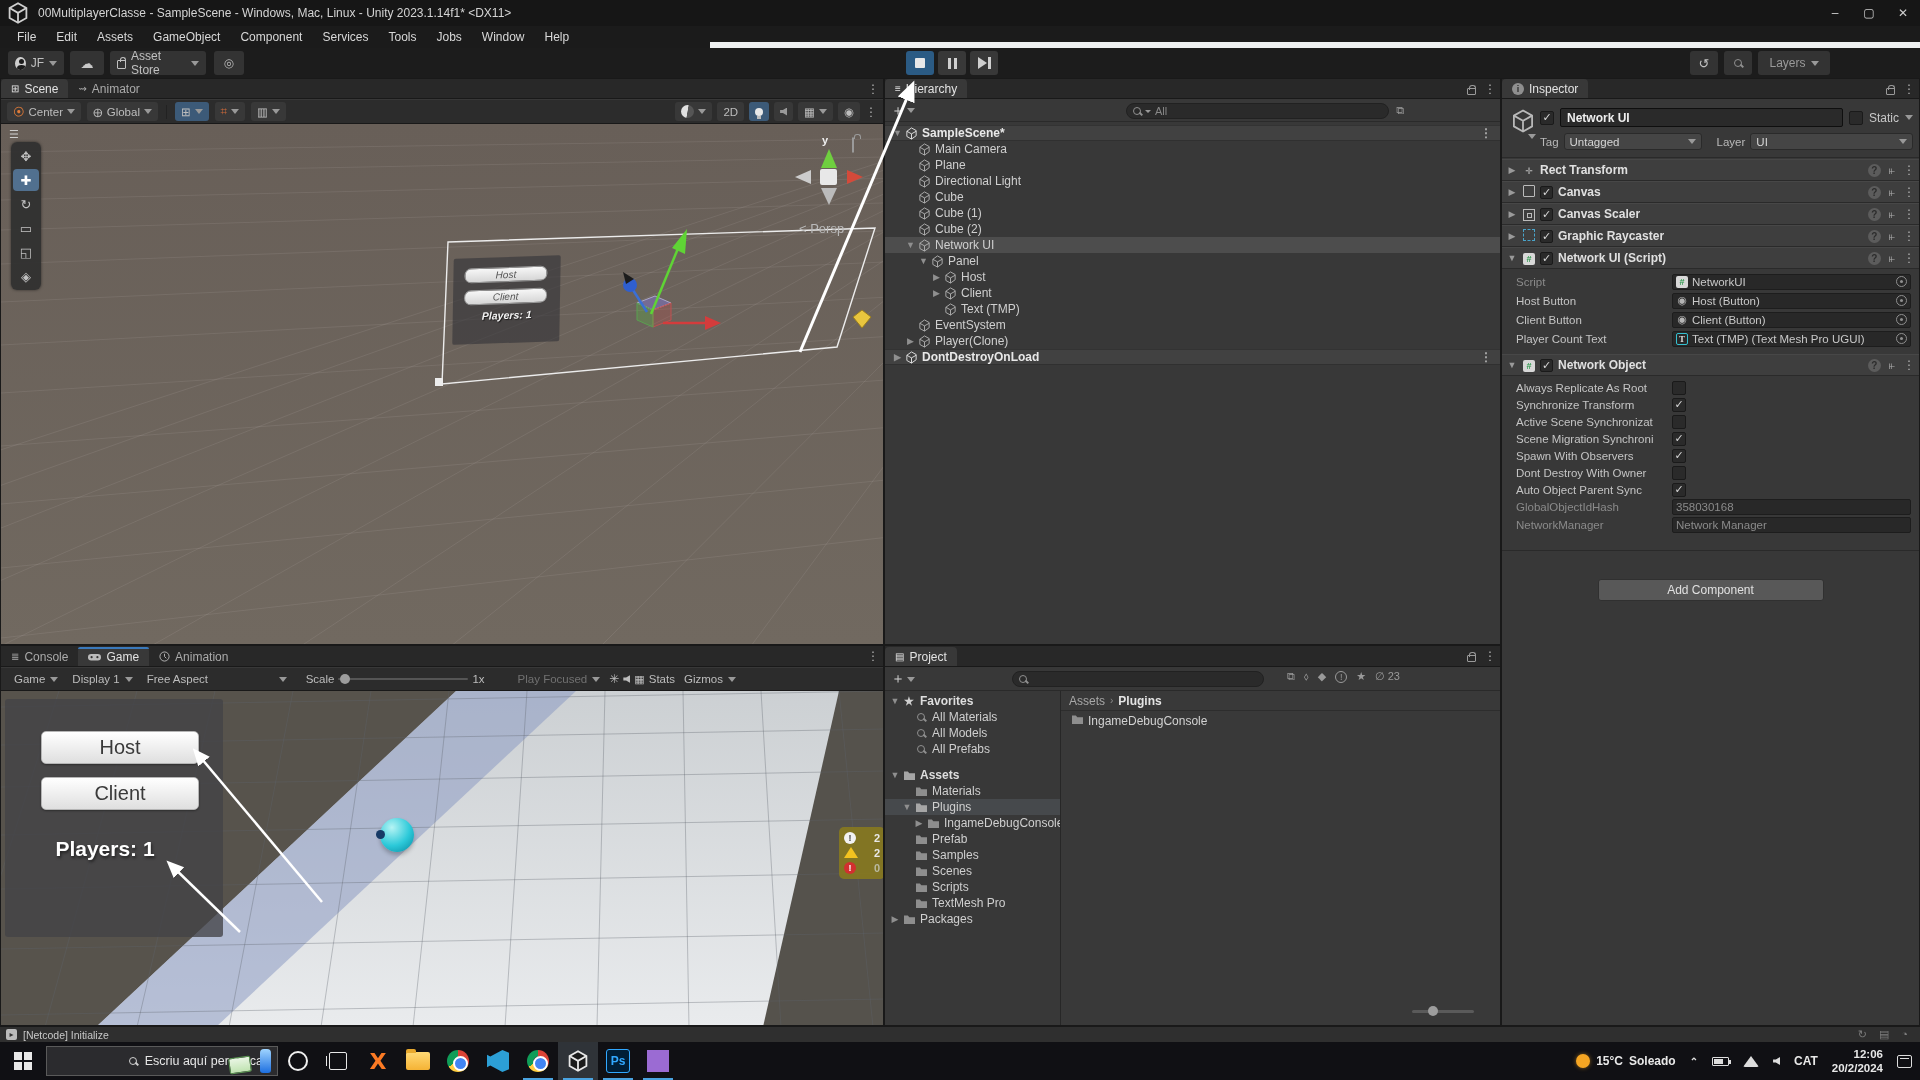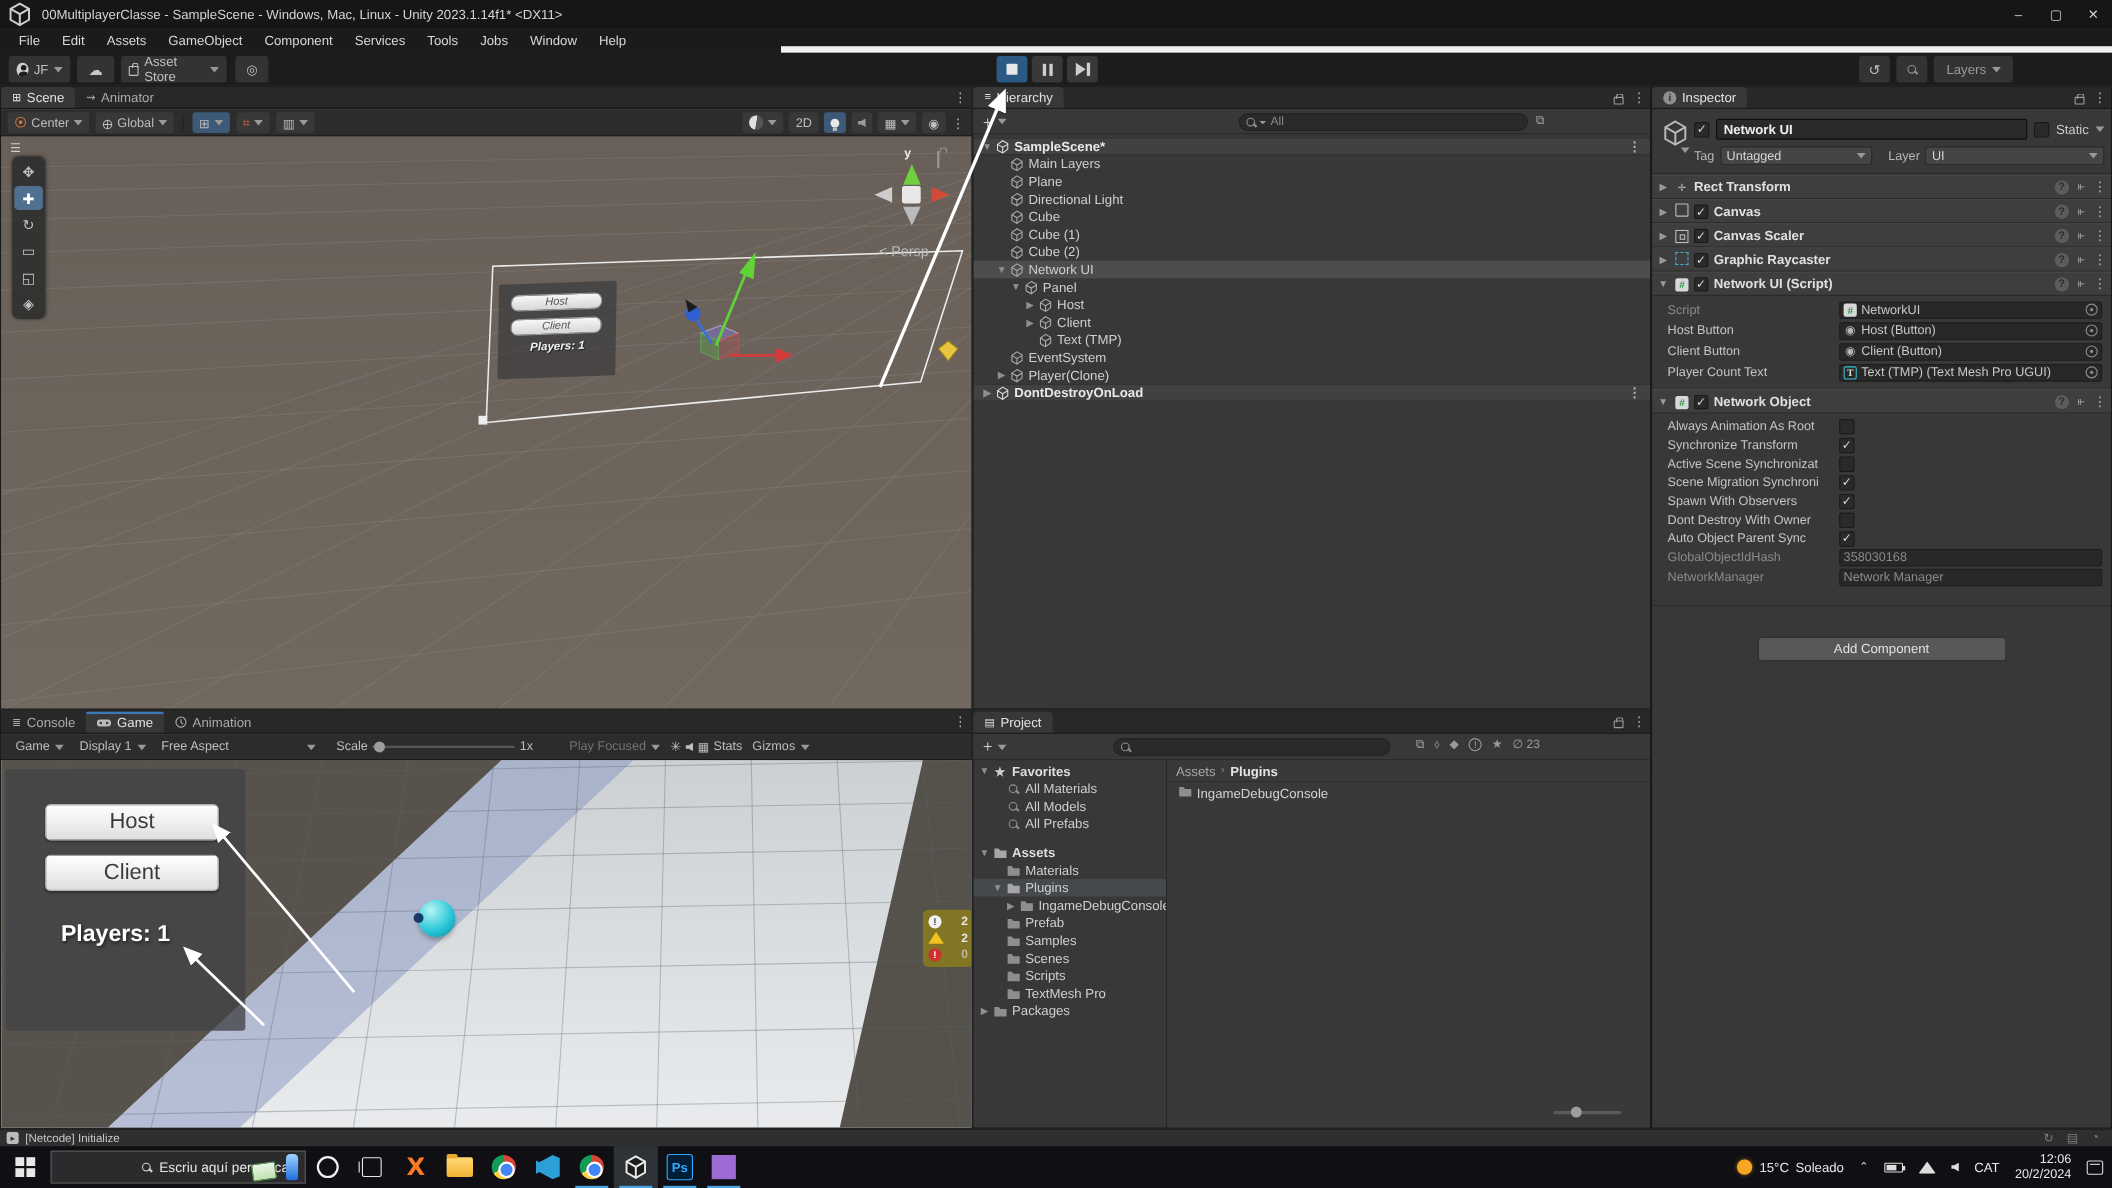--- a/index.html
+++ b/index.html
@@ -178,21 +178,21 @@
   .ic-xampp { color:#fb7a24; font-weight:bold; font-size:22px; font-family:"DejaVu Sans",sans-serif; }
   .ic-folder-win { width:24px; height:18px; background:linear-gradient(#ffd975,#f5b335); border-radius:2px; position:relative; }
   .ic-folder-win::before { content:""; position:absolute; left:0; top:-3px; width:10px; height:4px; background:#e8a92e; border-radius:2px 2px 0 0; }
   .ic-chrome { width:22px; height:22px; border-radius:50%; background:conic-gradient(#db4437 0 33%, #ffcd40 0 66%, #0f9d58 0 100%); position:relative; }
   .ic-chrome::after { content:""; position:absolute; left:5.5px; top:5.5px; width:11px; height:11px; border-radius:50%; background:#4285f4; border:2px solid #fff; }
   .ic-vscode { width:22px; height:22px; background:#2c9fd6; clip-path:polygon(70% 0, 100% 12%, 100% 88%, 70% 100%, 15% 70%, 0 78%, 0 22%, 15% 30%); }
   .badge-dot { position:absolute; right:4px; bottom:4px; width:12px; height:12px; border-radius:50%; background:#111; border:1px solid #555; }
   .ic-unity { width:24px; height:24px; }
   .ic-ps { width:24px; height:24px; background:#001e36; border:1px solid #31a8ff; border-radius:3px; color:#31a8ff; font-size:12px; font-weight:bold; display:flex; align-items:center; justify-content:center; }
   .ic-vs { width:22px; height:22px; background:#9b6bd3; clip-path:polygon(75% 0, 100% 10%, 100% 90%, 75% 100%, 20% 65%, 5% 78%, 0 72%, 12% 50%, 0 28%, 5 22%, 20% 35%); }
-  .tray { margin-left:auto; display:flex; align-items:center; gap:14px; padding-right:8px; color:#e8e8e8; font-size:12px; }
+  .tray { margin-left:auto; display:flex; align-items:center; gap:14px; padding-right:8px; color:#e8e8e8; font-size:12px;font-weight:bold; }
   .weather { display:flex; align-items:center; gap:6px; }
   .sun { width:14px; height:14px; border-radius:50%; background:#f6a623; box-shadow:0 0 4px #f6a62388; }
   .battery { width:17px; height:9px; border:1px solid #ddd; border-radius:1px; position:relative; }
   .battery::after { content:""; position:absolute; right:-3px; top:2px; width:2px; height:4px; background:#ddd; }
   .battery i { position:absolute; left:1px; top:1px; bottom:1px; width:9px; background:#ddd; }
   .wifi { width:0; height:0; border-left:8px solid transparent; border-right:8px solid transparent; border-bottom:11px solid #ddd; border-radius:2px; }
   .vol { width:7px; height:8px; background:#ddd; clip-path:polygon(0 30%, 40% 30%, 100% 0, 100% 100%, 40% 70%, 0 70%); }
   .clockblock { text-align:right; font-size:11.5px; line-height:1.25; }
   .notif { width:15px; height:13px; border:1.4px solid #ddd; border-radius:2px; position:relative; }
   .notif::after { content:""; position:absolute; left:2px; top:2px; right:2px; height:1.4px; background:#ddd; }
@@ -588,21 +588,21 @@
           <span class="row-kebab">⋮</span>
         </div>
         <div class="h-row" style="padding-left: 19px;">
           <span class="expander"></span>
           <span class="obj-icon">
             <svg width="13" height="13" viewBox="0 0 14 14">
               <path d="M7 1l5 2.8v5.6L7 13 2 10.2V4.6z" fill="none" stroke="#b0b0b0"></path>
               <path d="M2 4.6l5 2.8 5-2.8M7 7.4V13" fill="none" stroke="#b0b0b0"></path>
             </svg>
           </span>
-          <span class="lbl">Main Layers</span>
+          <span class="lbl">Main Camera</span>
         </div>
         <div class="h-row" style="padding-left: 19px;">
           <span class="expander"></span>
           <span class="obj-icon">
             <svg width="13" height="13" viewBox="0 0 14 14">
               <path d="M7 1l5 2.8v5.6L7 13 2 10.2V4.6z" fill="none" stroke="#b0b0b0"></path>
               <path d="M2 4.6l5 2.8 5-2.8M7 7.4V13" fill="none" stroke="#b0b0b0"></path>
             </svg>
           </span>
           <span class="lbl">Plane</span>
@@ -1036,21 +1036,21 @@
           <span class="cb" style="width: 13px; height: 13px;">✓</span>
           <span class="cname">Network Object</span>
           <span class="comp-right">
             <span class="qmark">?</span>
             <span class="preset-ic">⫦</span>
             <span class="kebab">⋮</span>
           </span>
         </div>
         <div class="comp-body">
           <div class="prop-row" style="height: 17px;">
-            <span class="prop-label">Always Animation As Root</span>
+            <span class="prop-label">Always Replicate As Root</span>
             <span class="cb"></span>
           </div>
           <div class="prop-row" style="height: 17px;">
             <span class="prop-label">Synchronize Transform</span>
             <span class="cb">✓</span>
           </div>
           <div class="prop-row" style="height: 17px;">
             <span class="prop-label">Active Scene Synchronizat</span>
             <span class="cb"></span>
           </div>

